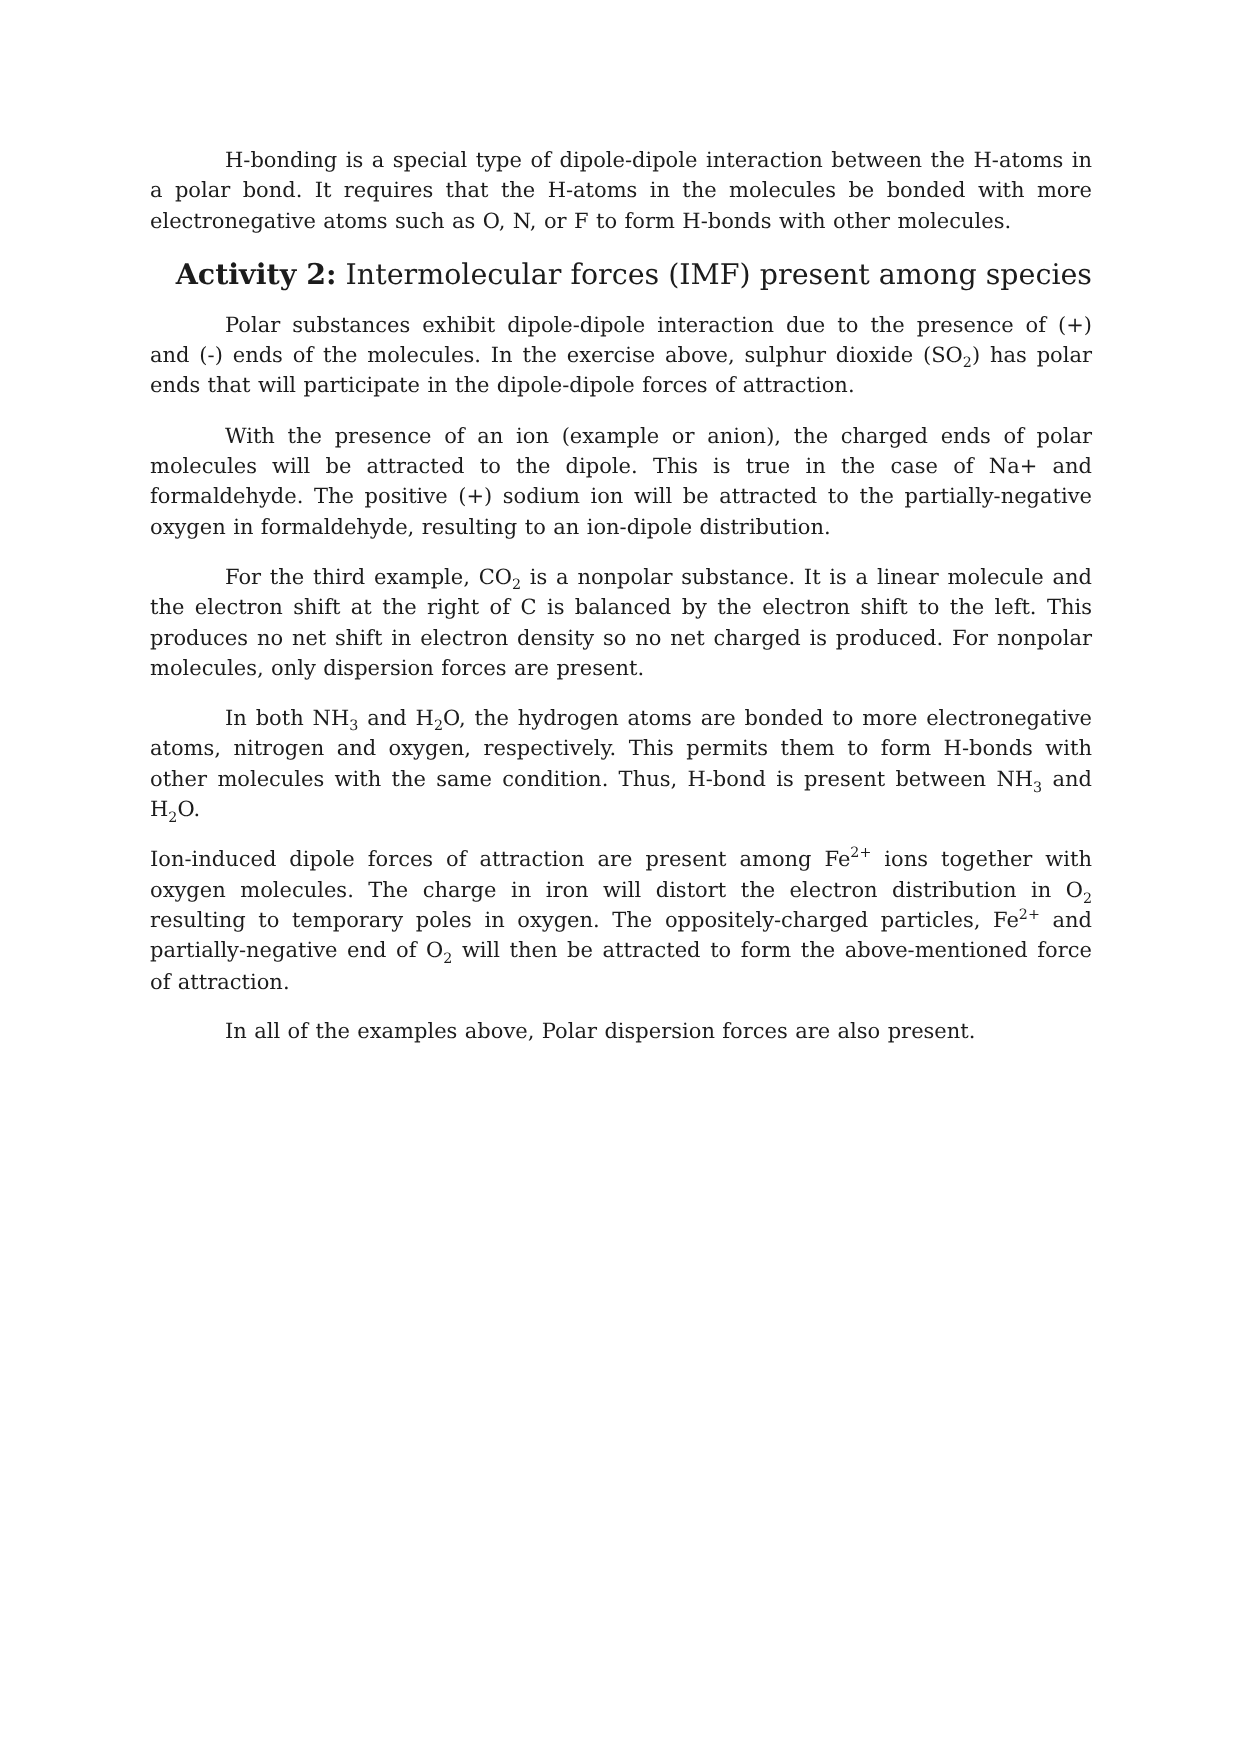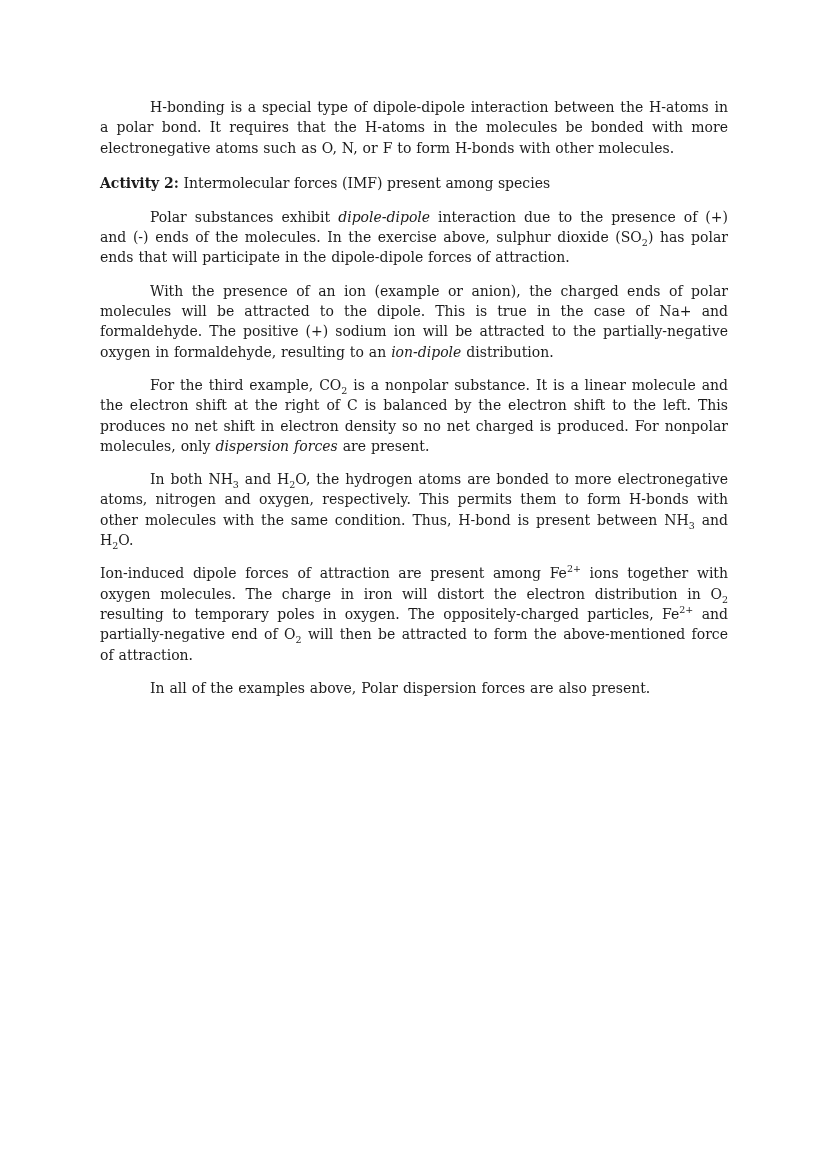--- a/index.html
+++ b/index.html
@@ -28,27 +28,27 @@
     line-height: 20.3px;
     text-align: justify;
     text-indent: 50px;
     word-spacing: 0.5px;
   }
   .para.no-indent {
     text-indent: 0;
   }
   .heading {
     margin: 15px 0 14px 0;
-    font-size: 14px;
+    font-size: 19px;
     line-height: 20px;
     font-weight: normal;
-    text-align: left;
+    text-align: right;
   }
   .seg-bold { font-weight: bold; }
-  .seg-italic { font-style: italic; }
+  .seg-italic { }
   sub, sup {
     font-size: 0.68em;
     line-height: 0;
   }
   sup { vertical-align: super; }
   sub { vertical-align: sub; }
   .footer-pagenum {
     position: absolute;
     top: 1098px;
     left: 0;

